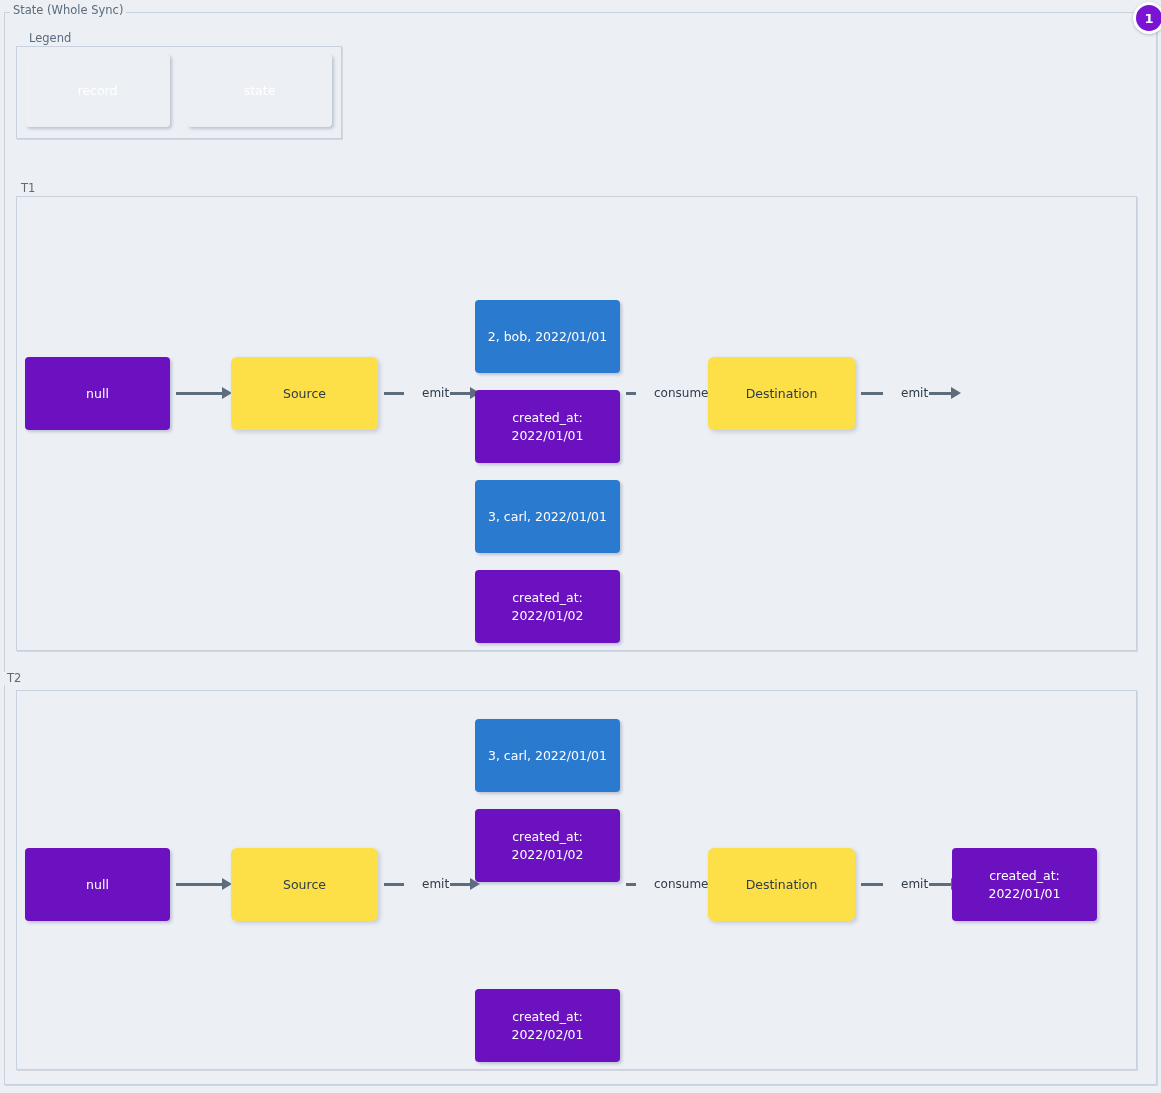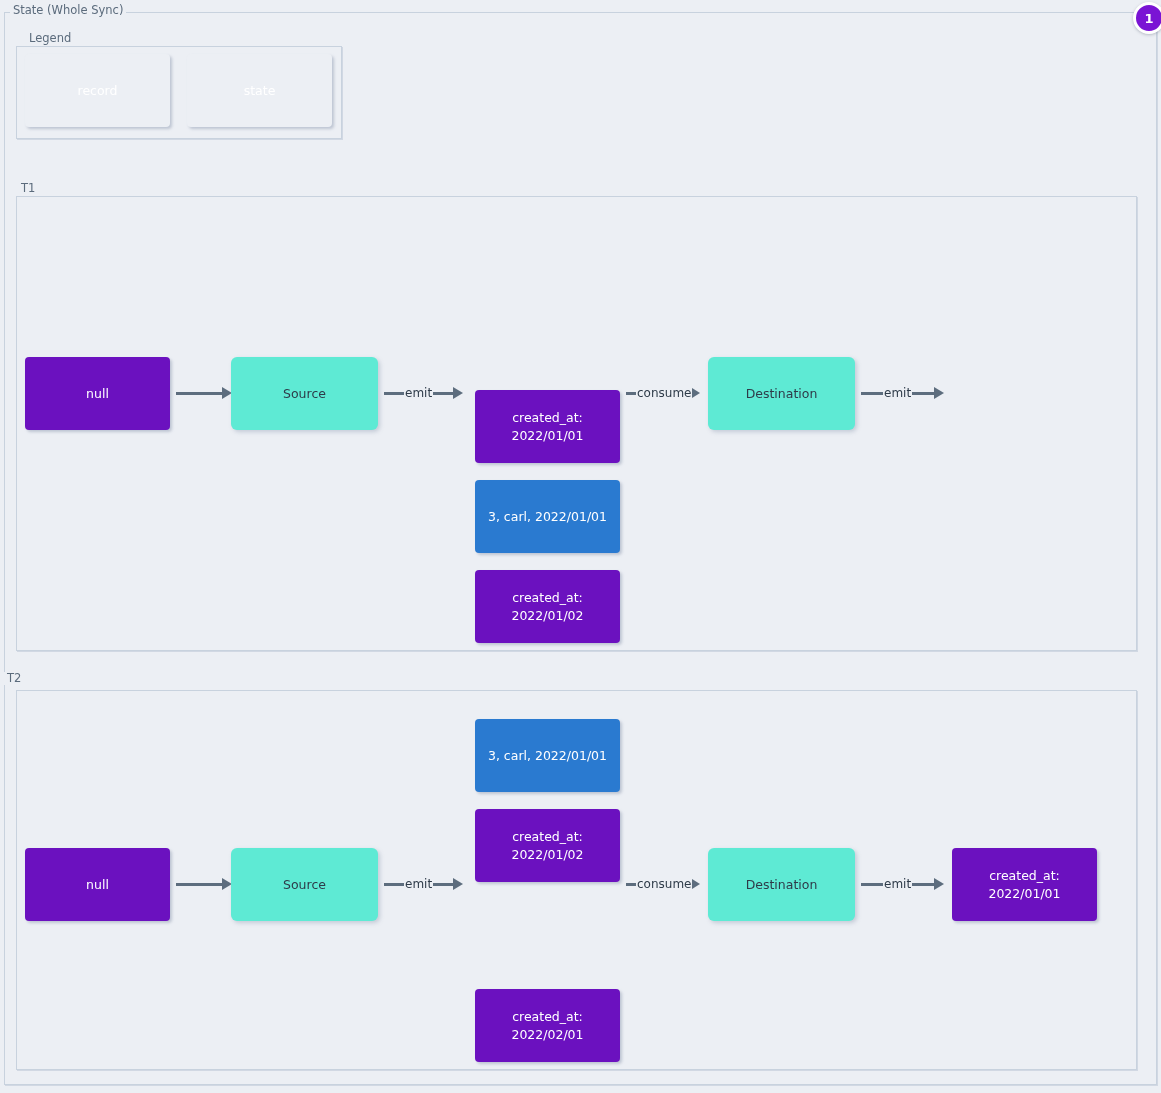--- a/index.html
+++ b/index.html
@@ -113,21 +113,21 @@
     border-radius: 4px;
     box-shadow: 2px 2px 3px rgba(120,135,160,0.40);
   }
   .node.record {
     background: #2a7ad0;
     color: #ffffff;
     border-radius: 4px;
     box-shadow: 2px 2px 3px rgba(120,135,160,0.40);
   }
   .node.process {
-    background: #5eead4;
+    background: #fde047;
     color: #2e3b49;
     border-radius: 6px;
     box-shadow: 2px 2px 4px rgba(120,135,160,0.35);
   }
 
   
   .arrow {
     position: absolute;
     display: flex;
     align-items: center;
@@ -147,20 +147,21 @@
   .arrow .head.small {
     border-top: 5px solid transparent;
     border-bottom: 5px solid transparent;
     border-left: 8px solid #5d6d7e;
   }
   .arrow .lbl {
     font-size: 12px;
     color: #2e3b49;
     padding: 0 1px;
     white-space: nowrap;
+    margin-left: 17px;
   }
 
   
   #step-badge {
     position: absolute;
     left: 1133px;
     top: 2px;
     width: 32px;
     height: 32px;
     border-radius: 50%;
@@ -201,20 +202,21 @@
 
   <div class="node process" style="left:231px; top:357px; width:147px; height:73px;">Source</div>
 
   <div class="arrow" style="left:384px; top:383px;">
     <div class="line" style="width:20px;"></div>
     <div class="lbl">emit</div>
     <div class="line" style="width:20px;"></div>
     <div class="head"></div>
   </div>
 
+  <div class="node record" style="left:475px; top:300px; width:145px; height:73px;">2, bob, 2022/01/01</div>
   <div class="node state" style="left:475px; top:390px; width:145px; height:73px;">created_at:
 2022/01/01</div>
   <div class="node record" style="left:475px; top:480px; width:145px; height:73px;">3, carl, 2022/01/01</div>
   <div class="node state" style="left:475px; top:570px; width:145px; height:73px;">created_at:
 2022/01/02</div>
 
   <div class="arrow" style="left:626px; top:383px;">
     <div class="line" style="width:10px;"></div>
     <div class="lbl">consume</div>
     <div class="head small"></div>

